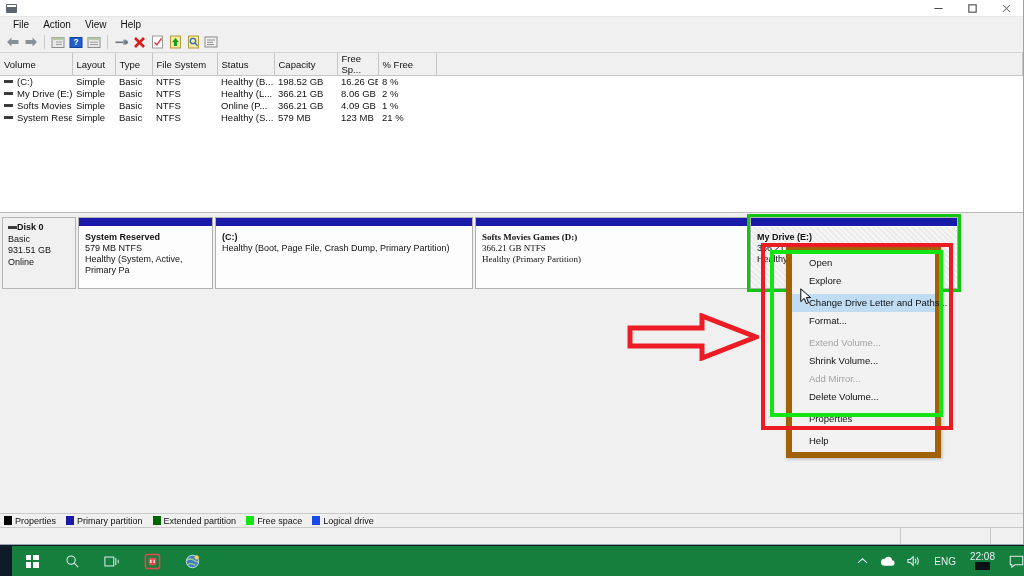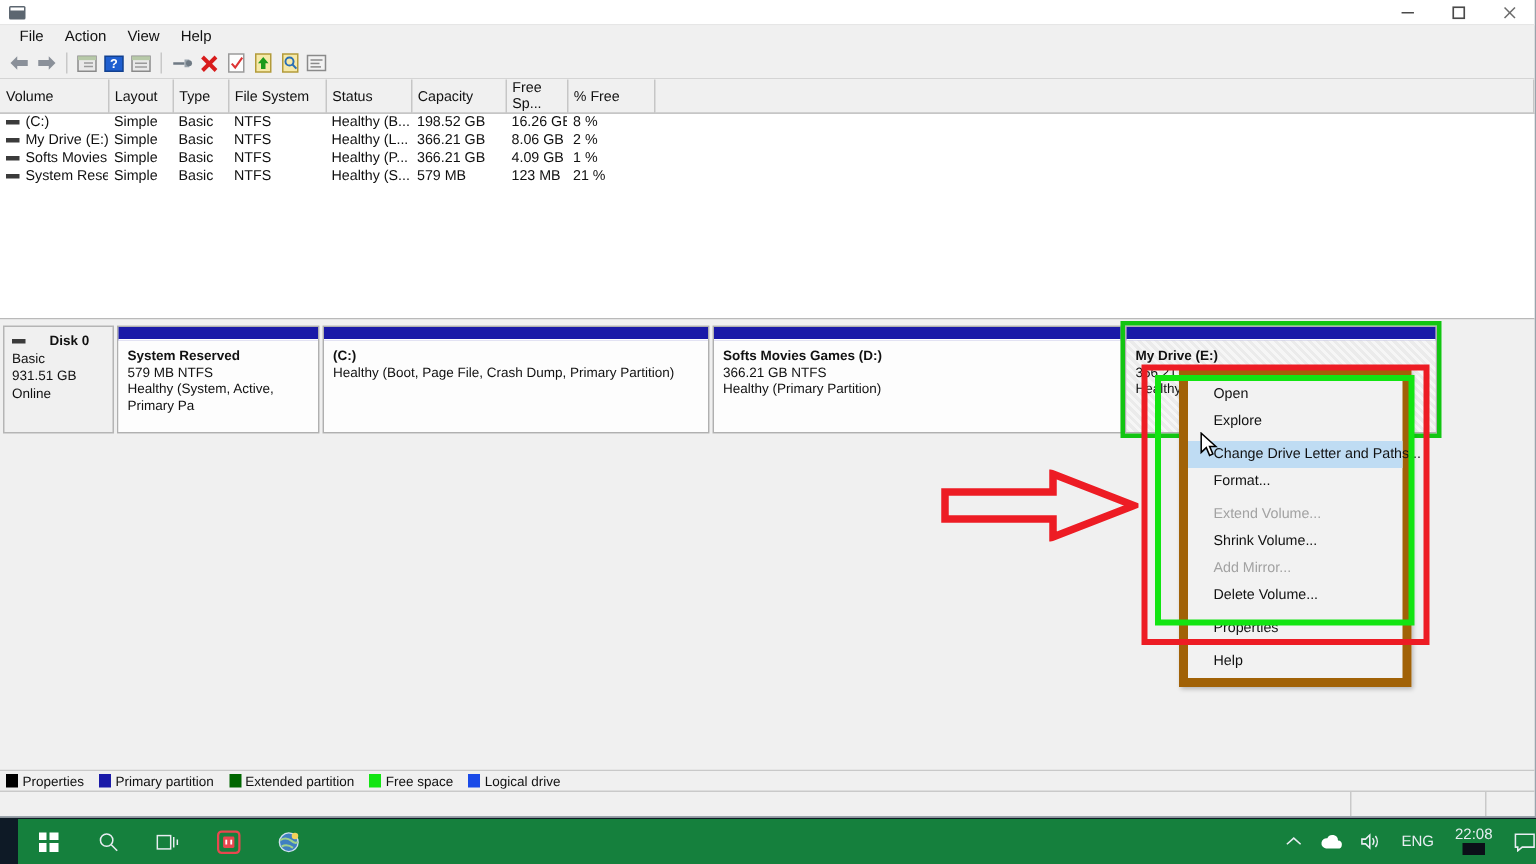--- a/index.html
+++ b/index.html
@@ -69,21 +69,21 @@
   .vbar { width:9px; height:3px; background:#3b3b3b; flex:none; display:inline-block; }
 
   
   #graphpane { position:relative; background:#f0f0f0; flex:1; overflow:hidden; }
   .diskrow { position:absolute; left:0; top:4px; height:72px; width:1024px; }
   .diskinfo {
     position:absolute; left:2px; top:0; width:74px; height:72px;
     background:#f0f0f0; border:1px solid #b5b5b5; font-size:9px; color:#111;
     padding:4px 5px; line-height:11.5px;
   }
-  .diskinfo .dtitle { font-weight:bold; display:flex; align-items:center; gap:16px; }
+  .diskinfo .dtitle { font-weight:bold; display:flex; align-items:center; gap:0; }
   .parts { position:absolute; left:78px; top:0; height:72px; right:0; display:flex; }
   .part { position:relative; height:72px; background:#ffffff; border:1px solid #b0b0b0; margin-right:2px; }
   .part .phead { height:9px; background:#1a1aa8; border-bottom:1px solid #ffffff; }
   .part .pbody { padding:5px 6px 0 6px; font-size:9px; color:#111; line-height:11px; background:#fdfdfd; height:61px; overflow:hidden; }
   .part .pname { font-weight:bold; }
   .part.sel { outline:3px solid #12c512; outline-offset:0px; }
   .part.hatch .pbody { background:
       repeating-linear-gradient(45deg, #ebebeb 0 2px, #f6f6f6 2px 4px); }
 
   
@@ -361,21 +361,21 @@
             <tr>
               <td>
                 <span class="volname">
                   <span class="vbar"></span>
                   <span>Softs Movies Gam...</span>
                 </span>
               </td>
               <td>Simple</td>
               <td>Basic</td>
               <td>NTFS</td>
-              <td>Healthy (P...</td>
+              <td>Online (P...</td>
               <td>366.21 GB</td>
               <td>4.09 GB</td>
               <td>1 %</td>
               <td></td>
             </tr>
             <tr>
               <td>
                 <span class="volname">
                   <span class="vbar"></span>
                   <span>System Reserved</span>
@@ -414,21 +414,21 @@
                 <div>Healthy (System, Active, Primary Pa</div>
               </div>
             </div>
             <div class="part" style="width: 258px;">
               <div class="phead"></div>
               <div class="pbody">
                 <div class="pname">(C:)</div>
                 <div>Healthy (Boot, Page File, Crash Dump, Primary Partition)</div>
               </div>
             </div>
-            <div class="part" style="width: 273px;">
+            <div class="part" style="width: 273px; font-family: Liberation Serif, serif;">
               <div class="phead"></div>
               <div class="pbody">
                 <div class="pname">Softs Movies Games  (D:)</div>
                 <div>366.21 GB NTFS</div>
                 <div>Healthy (Primary Partition)</div>
               </div>
             </div>
             <div class="part sel hatch" style="width: 208px;">
               <div class="phead"></div>
               <div class="pbody">

